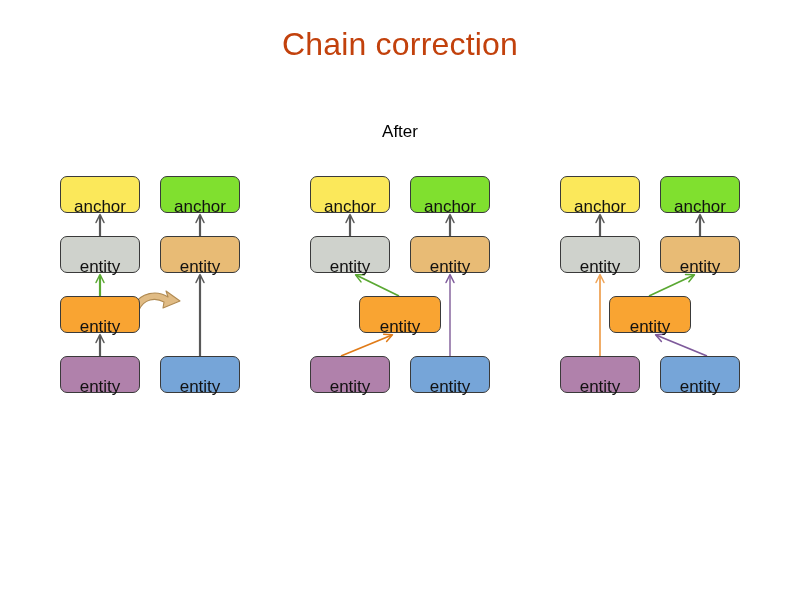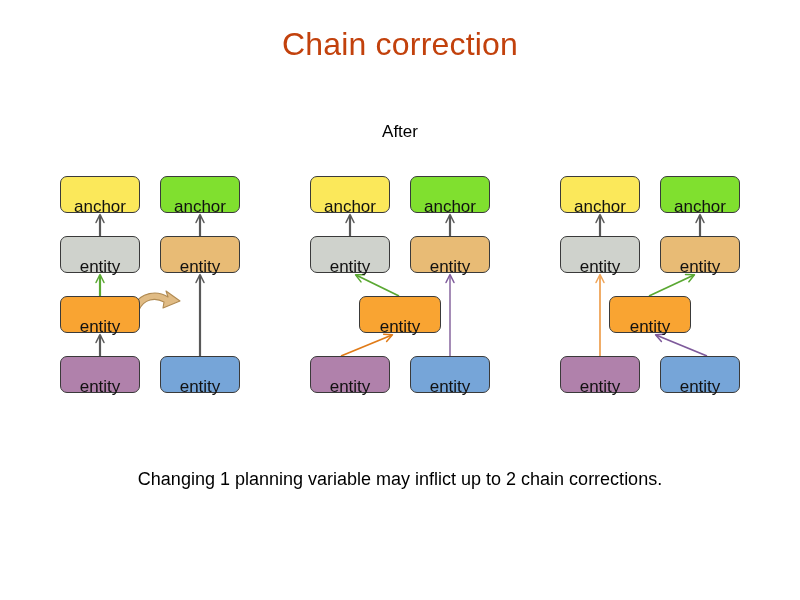--- a/index.html
+++ b/index.html
@@ -155,14 +155,13 @@
   <div class="node n-orange" style="left:609px;top:296px;width:82px;">
       <span>entity</span>
     </div>
   <div class="node n-purple" style="left:560px;top:356px;width:80px;">
       <span>entity</span>
     </div>
   <div class="node n-blue" style="left:660px;top:356px;width:80px;">
       <span>entity</span>
     </div>
 
-  <div class="caption">Changing 1 planning variable may inflict up to 2 chain corrections.</div>
 </div>
 
 </body></html>

